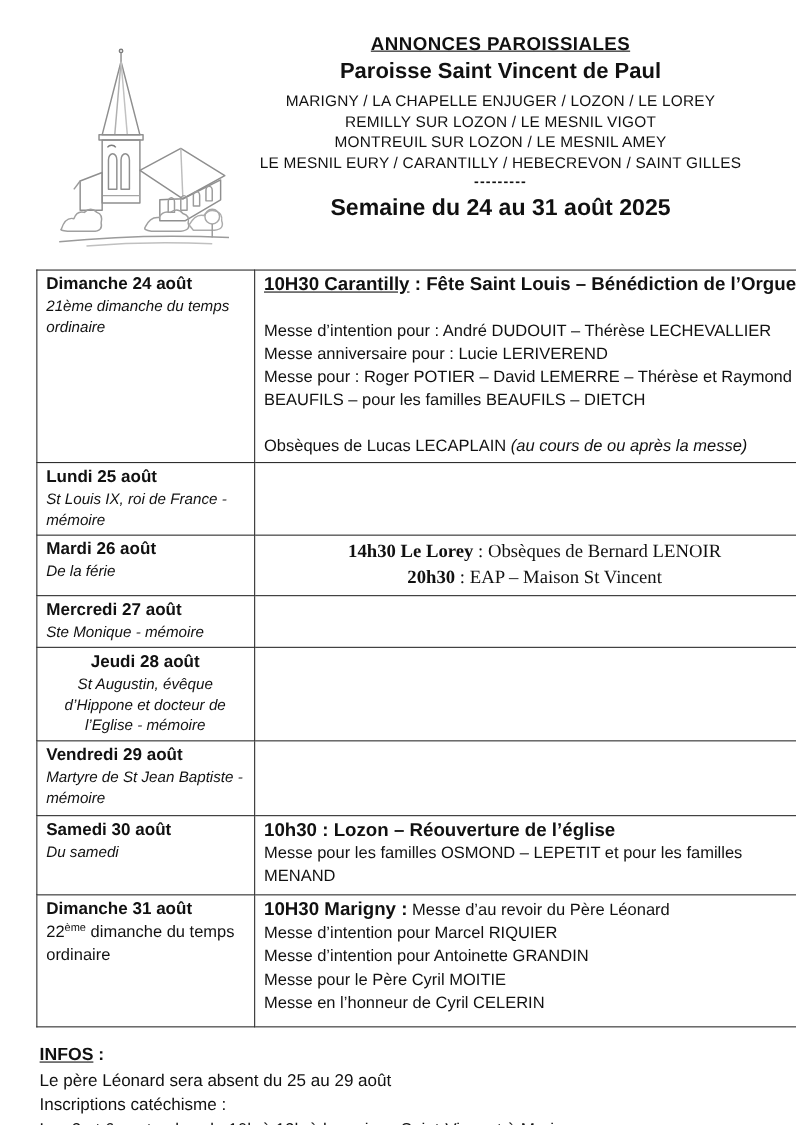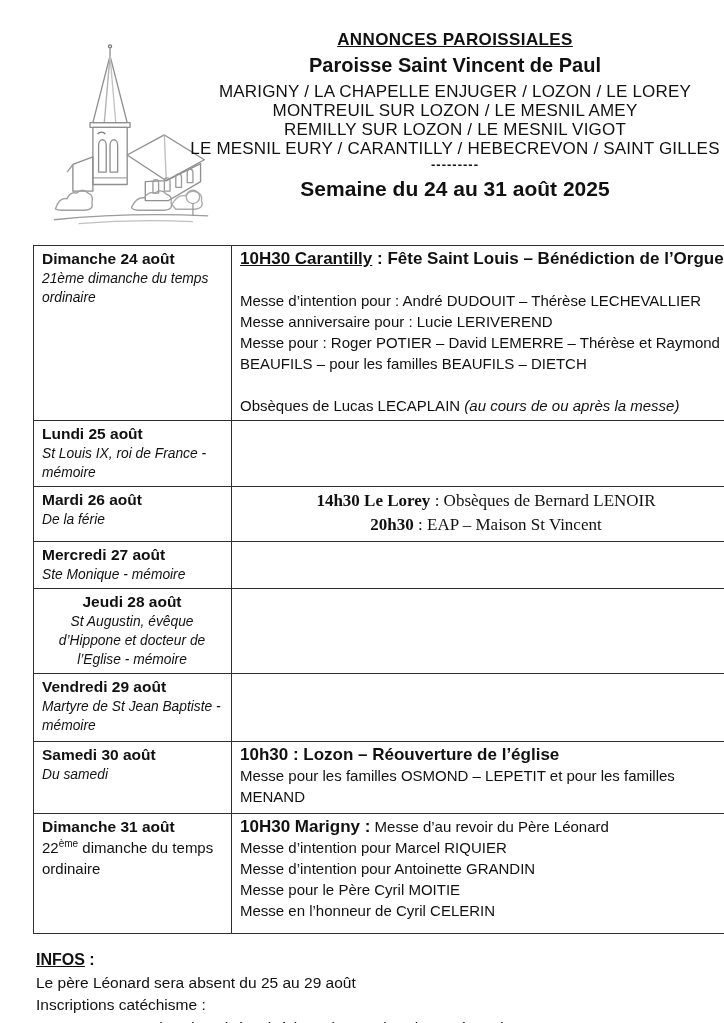--- a/index.html
+++ b/index.html
@@ -8,21 +8,21 @@
     background:#ffffff;color:#111;overflow:hidden;
     font-family:"Liberation Sans",sans-serif;
   }
   
   .head-wrap{position:relative;height:243px;}
   .church{position:absolute;left:50px;top:36px;width:162px;height:196px;}
   .header-block{position:absolute;left:190px;top:30px;width:530px;text-align:center;}
   .h-title{font-size:17px;letter-spacing:.4px;font-weight:bold;margin-bottom:4px;}
   .h-title .u{text-decoration:underline;}
   .h-parish{font-size:20px;font-weight:bold;margin-bottom:5px;}
-  .h-communes{font-size:17px;line-height:19px;letter-spacing:.2px;}
+  .h-communes{font-size:14px;line-height:19px;letter-spacing:.2px;}
   .h-site{margin-top:9px;font-size:20px;line-height:26px;}
   .site-label{font-family:"DejaVu Sans Mono",monospace;font-size:18px;}
   .site-url{font-family:"Liberation Serif",serif;font-weight:bold;font-size:20px;}
   .h-divider{font-weight:bold;font-size:13px;line-height:13px;letter-spacing:1px;}
   .h-week{font-size:21px;font-weight:bold;margin-top:6px;}
   
   table.sched{
     margin:2px 0 0 33px;width:709px;
     border-collapse:collapse;table-layout:fixed;
   }
@@ -95,22 +95,22 @@
 
       <path d="M4 190 q80-8 162-4" stroke="#9b9b9b"></path>
       <path d="M30 194 q60-5 120-2" stroke="#c0c0c0"></path>
     </svg>
 
     <div class="header-block">
       <div class="h-title"><span class="u">ANNONCES PAROISSIALES</span></div>
       <div class="h-parish">Paroisse Saint Vincent de Paul</div>
       <div class="h-communes">
         <div>MARIGNY / LA CHAPELLE ENJUGER / LOZON / LE LOREY</div>
+        <div>REMILLY SUR LOZON / LE MESNIL VIGOT</div>
         <div>MONTREUIL SUR LOZON / LE MESNIL AMEY</div>
-        <div>REMILLY SUR LOZON / LE MESNIL VIGOT</div>
         <div>LE MESNIL EURY / CARANTILLY / HEBECREVON / SAINT GILLES</div>
       </div>
       <div class="h-divider">---------</div>
       <div class="h-week">Semaine du 24 au 31 août 2025</div>
     </div>
   </div>
 
   <table class="sched">
 
     <tbody>

